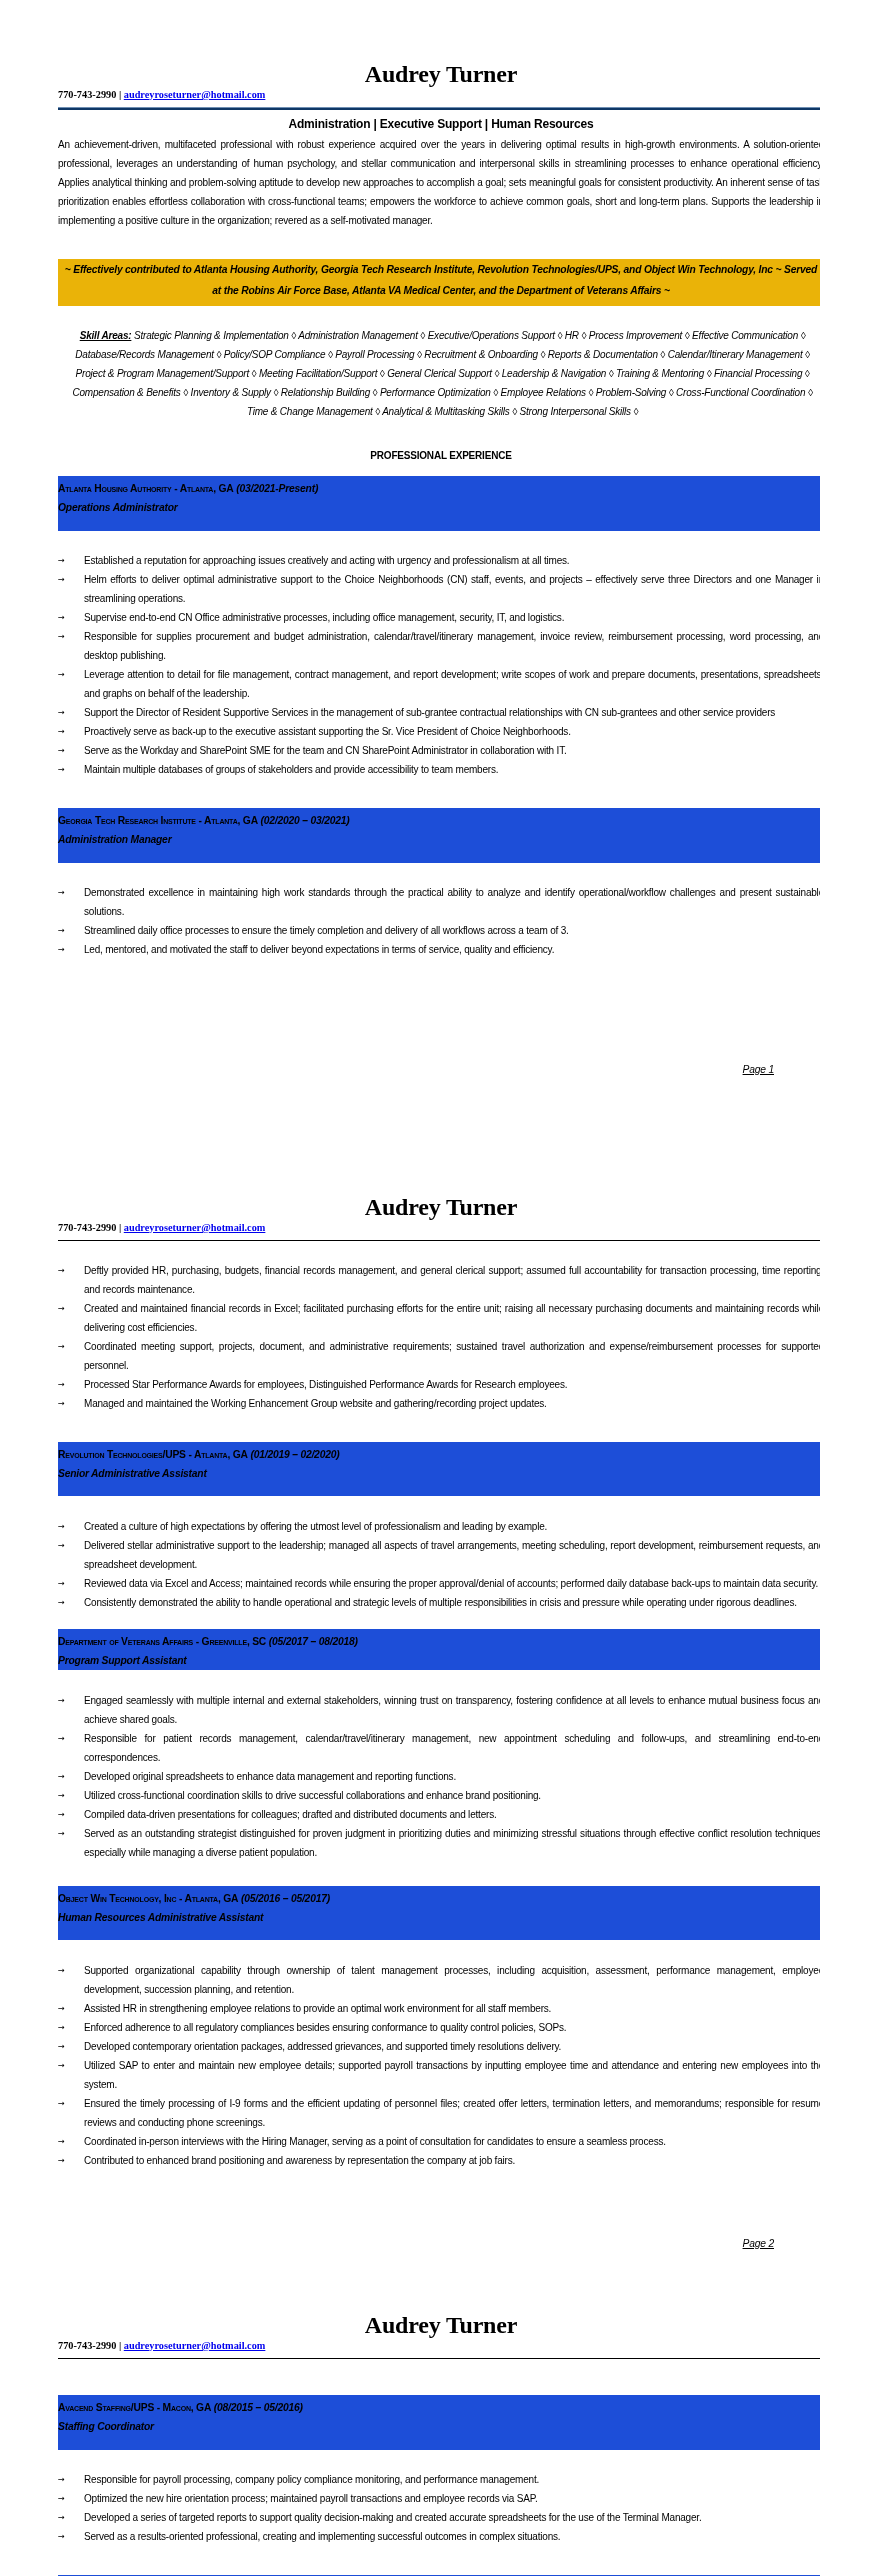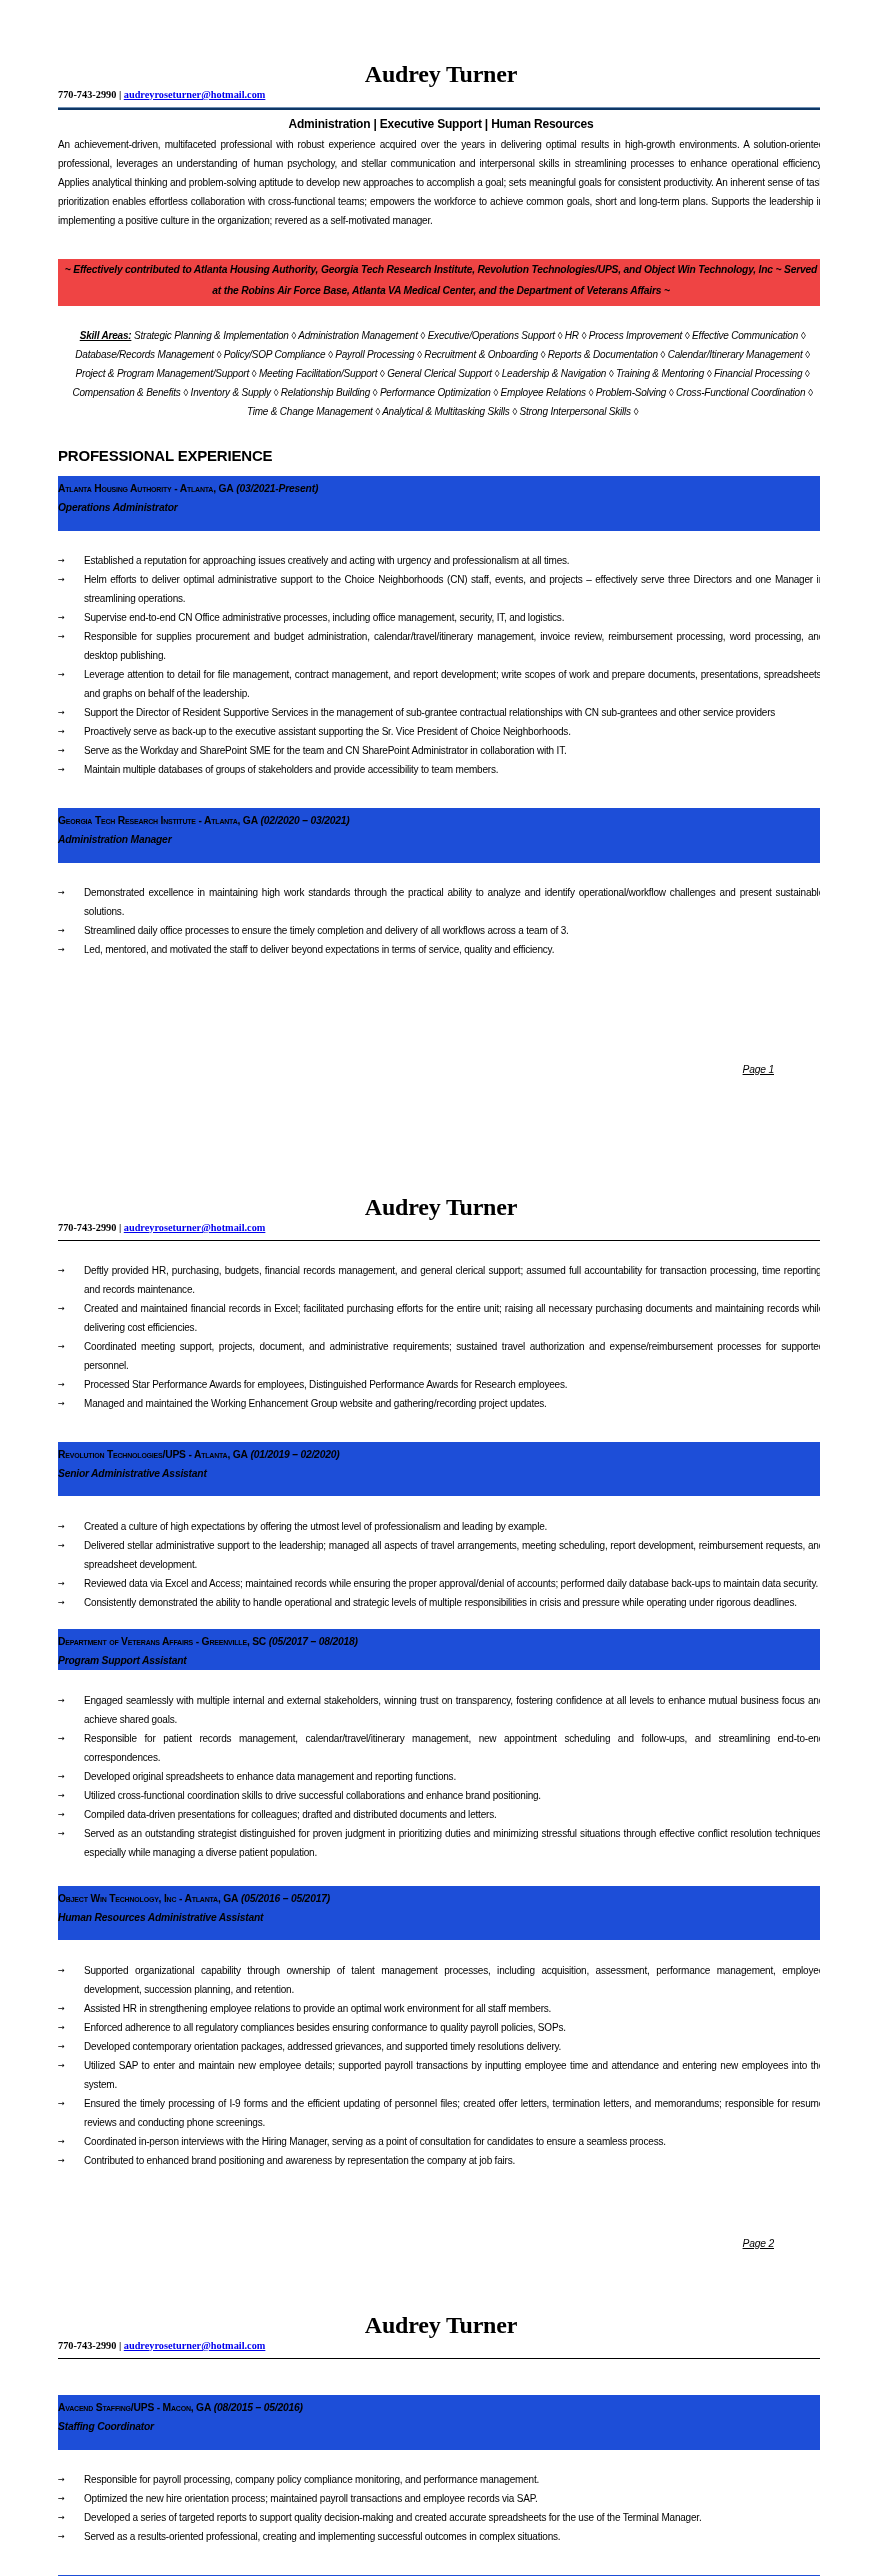--- a/index.html
+++ b/index.html
@@ -9,24 +9,24 @@
   .page.p2 { height: 1118px; padding-top: 61px; }
   .page.p3 { height: 1149px; padding-top: 61px; }
   .content { width: 766px; }
   .name { font-family: "Liberation Serif", serif; font-weight: bold; font-size: 24px; line-height: 26px; text-align: center; letter-spacing: -0.2px; }
   .contact { font-family: "Liberation Serif", serif; font-weight: bold; font-size: 10.3px; line-height: 13.4px; text-align: left; margin-top: 1px; }
   .contact a { color: #0000ee; text-decoration: underline; }
   .rule-navy { height: 3.1px; background: #0e3766; margin-top: 5.2px; border-top: 0.5px solid #6f8fb3; }
   .rule-black { height: 1.5px; background: #000; margin-top: 5.2px; }
   .headline { font-weight: bold; font-size: 12px; line-height: 15.5px; text-align: center; margin-top: 7.2px; letter-spacing: -0.2px; }
   .summary { font-size: 10px; line-height: 19px; text-align: justify; margin-top: 3.1px; letter-spacing: -0.2px; }
-  .banner { background: #ef4444; margin-top: 29px; padding: 1px 5.2px 4.1px 5.2px; text-align: center; font-weight: bold; font-style: italic; font-size: 10.3px; line-height: 20.6px; letter-spacing: -0.2px; }
+  .banner { background: #eab308; margin-top: 29px; padding: 1px 5.2px 4.1px 5.2px; text-align: center; font-weight: bold; font-style: italic; font-size: 10.3px; line-height: 20.6px; letter-spacing: -0.2px; }
   .skills { margin-top: 20.6px; text-align: center; font-style: italic; font-size: 10px; line-height: 19px; padding: 0 7.2px 0 10.3px; letter-spacing: -0.2px; }
   .skills .lbl { font-weight: bold; text-decoration: underline; }
-  .sec-title { font-weight: bold; font-size: 15px; line-height: 14.4px; text-align: left; margin-top: 28px; letter-spacing: -0.2px; }
+  .sec-title { font-weight: bold; font-size: 10px; line-height: 14.4px; text-align: center; margin-top: 28px; letter-spacing: -0.2px; }
   .job-head { background: #1d4ed8; margin-top: 12.4px; padding: 3.1px 0 13.4px 0; font-size: 10.3px; line-height: 19px; letter-spacing: -0.2px; }
   .job-head .co { font-weight: bold; font-variant: small-caps; }
   .job-head .dates { font-weight: bold; font-style: italic; }
   .job-head .role { font-weight: bold; font-style: italic; display: block; }
   ul.bullets { list-style: none; margin-top: 20.6px; }
   ul.bullets li { position: relative; padding-left: 26px; font-size: 10px; line-height: 19px; text-align: justify; letter-spacing: -0.2px; }
   ul.bullets li .arrow { position: absolute; left: 0; top: 0; width: 15.5px; font-family: "DejaVu Sans", sans-serif; font-size: 8.2px; }
   .gap-job { margin-top: 29px; }
   .page-num { position: absolute; right: 46px; font-style: italic; font-size: 10.3px; line-height: 13.4px; letter-spacing: -0.2px; text-decoration: underline; }
 </style>
@@ -119,21 +119,21 @@
       <li><span class="arrow">→</span><span>Served as an outstanding strategist distinguished for proven judgment in prioritizing duties and minimizing stressful situations through effective conflict resolution techniques, especially while managing a diverse patient population.</span></li>
     </ul>
 
     <div class="job-head" style="margin-top:24px;">
       <span class="co">Object Win Technology, Inc - Atlanta, GA</span><span class="dates"> (05/2016 – 05/2017)</span>
       <span class="role">Human Resources Administrative Assistant</span>
     </div>
     <ul class="bullets">
       <li><span class="arrow">→</span><span>Supported organizational capability through ownership of talent management processes, including acquisition, assessment, performance management, employee development, succession planning, and retention.</span></li>
       <li><span class="arrow">→</span><span>Assisted HR in strengthening employee relations to provide an optimal work environment for all staff members.</span></li>
-      <li><span class="arrow">→</span><span>Enforced adherence to all regulatory compliances besides ensuring conformance to quality payroll policies, SOPs.</span></li>
+      <li><span class="arrow">→</span><span>Enforced adherence to all regulatory compliances besides ensuring conformance to quality control policies, SOPs.</span></li>
       <li><span class="arrow">→</span><span>Developed contemporary orientation packages, addressed grievances, and supported timely resolutions delivery.</span></li>
       <li><span class="arrow">→</span><span>Utilized SAP to enter and maintain new employee details; supported payroll transactions by inputting employee time and attendance and entering new employees into the system.</span></li>
       <li><span class="arrow">→</span><span>Ensured the timely processing of I-9 forms and the efficient updating of personnel files; created offer letters, termination letters, and memorandums; responsible for resume reviews and conducting phone screenings.</span></li>
       <li><span class="arrow">→</span><span>Coordinated in-person interviews with the Hiring Manager, serving as a point of consultation for candidates to ensure a seamless process.</span></li>
       <li><span class="arrow">→</span><span>Contributed to enhanced brand positioning and awareness by representation the company at job fairs.</span></li>
     </ul>
   </div>
   <div class="page-num" style="top:1104px;">Page 2</div>
 </div>
 

